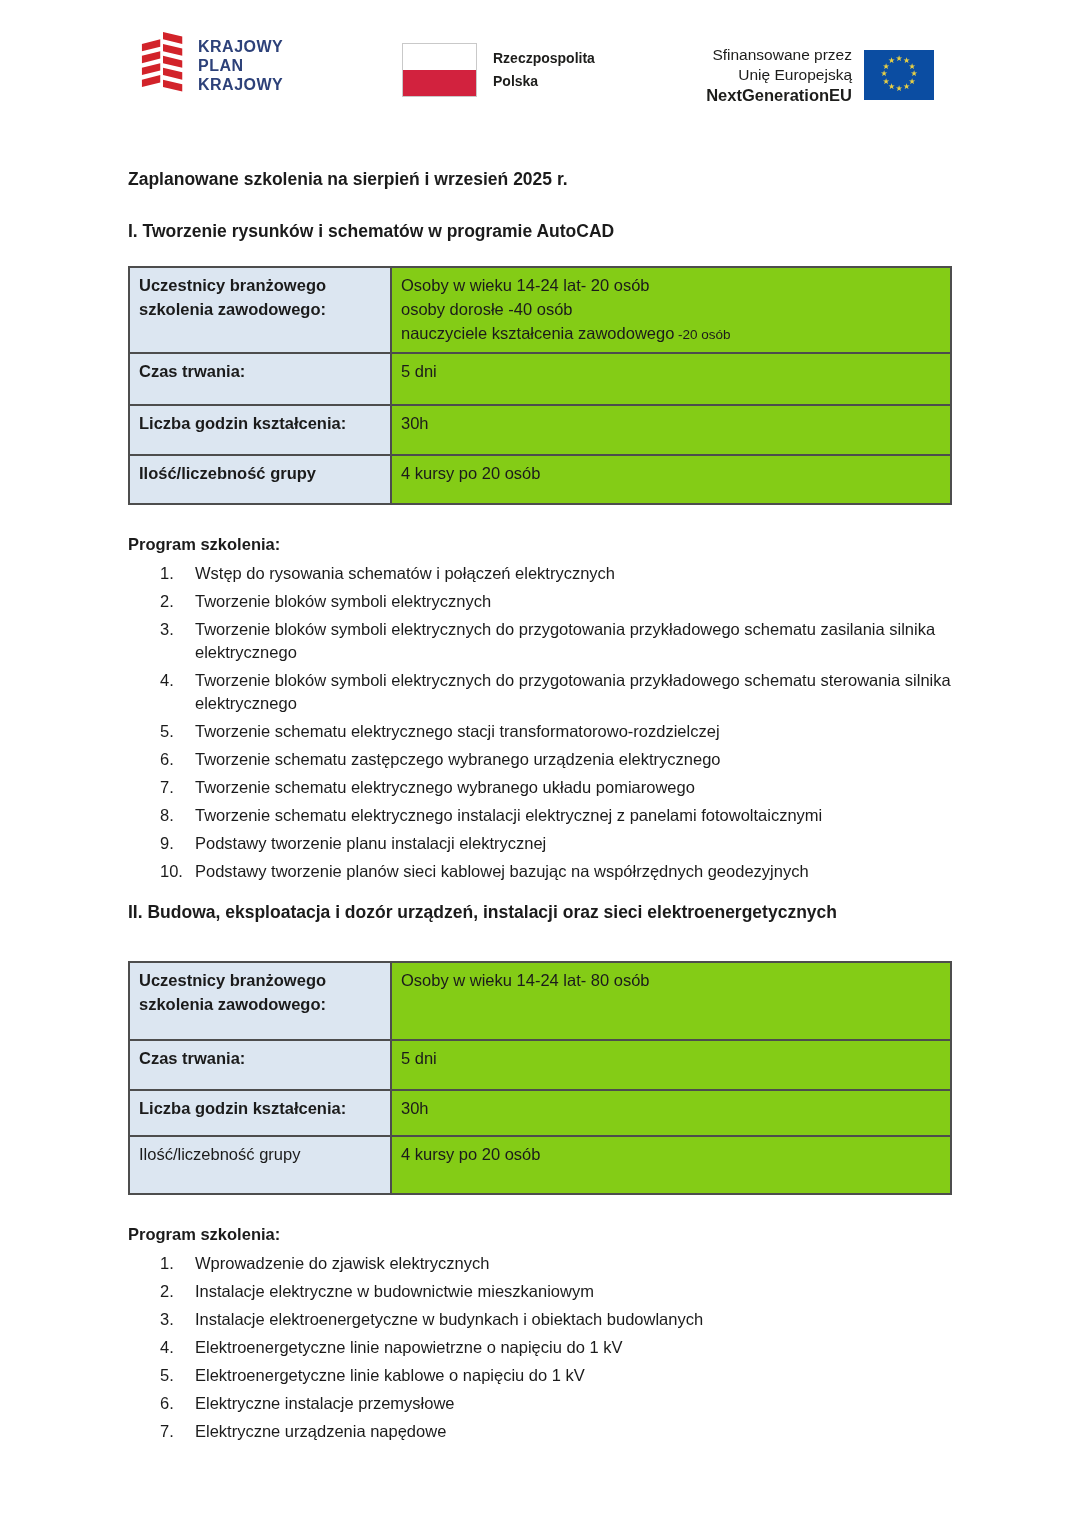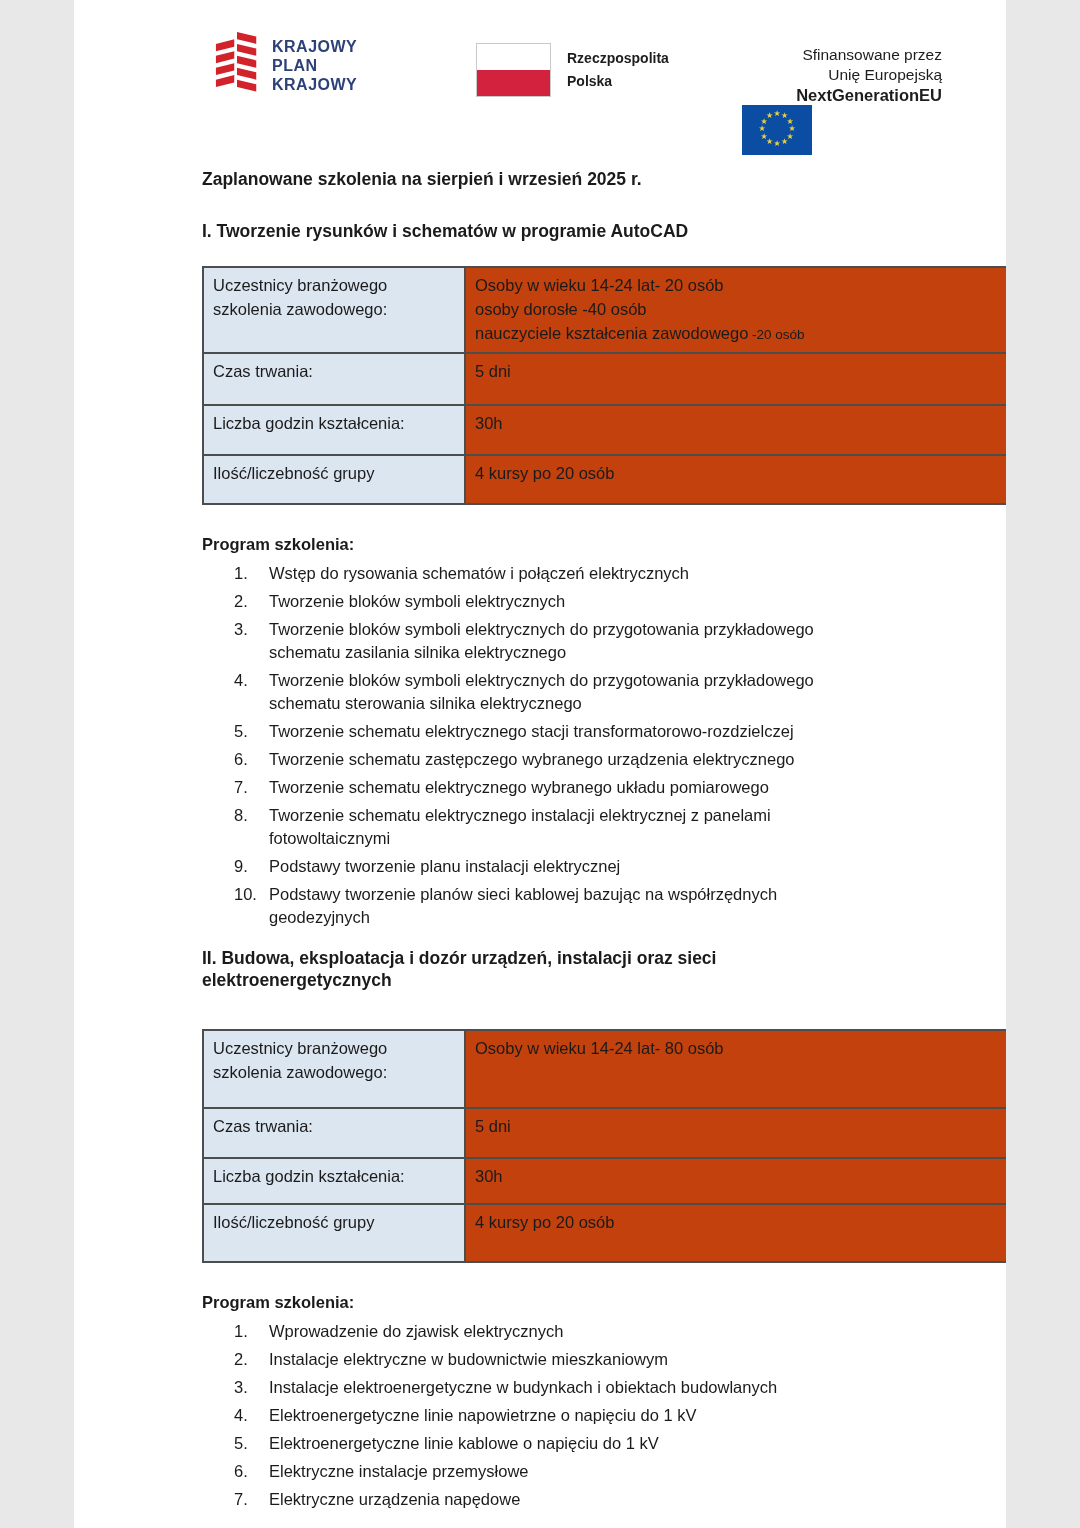--- a/index.html
+++ b/index.html
@@ -1,36 +1,36 @@
 <!DOCTYPE html>
 <html lang="pl"><head>
 <meta charset="utf-8">
 <style>
   html,body{margin:0;padding:0;background:#e8e8e8;}
   .page{
     position:relative;
-    width:932px;height:1528px;
+    width:1080px;height:1528px;
     margin:0 auto;
     background:#ffffff;
     font-family:"Liberation Sans", sans-serif;
     color:#1b1b1b;
     overflow:hidden;
   }
 
   
   .hdr{position:absolute;top:0;left:0;width:100%;height:140px;}
   .kpo{position:absolute;left:140px;top:32px;display:flex;align-items:center;}
   .kpo svg{width:46px;height:66px;display:block;}
   .kpo-text{margin-left:12px;font-weight:bold;font-size:16px;line-height:19px;color:#2d4179;letter-spacing:.5px;}
   .pl{position:absolute;left:402px;top:43px;display:flex;align-items:center;}
   .pl-flag{width:75px;height:54px;border:1px solid #c9c9c9;box-sizing:border-box;}
   .pl-flag .w{height:50%;background:#ffffff;}
   .pl-flag .r{height:50%;background:#d2223e;}
   .pl-text{margin-left:16px;font-weight:bold;font-size:14px;line-height:23px;color:#1d1d1b;}
-  .eu{position:absolute;left:656px;top:45px;display:flex;align-items:flex-start;flex-direction:column;}
+  .eu{position:absolute;left:640px;top:45px;display:flex;align-items:center;}
   .eu-text{width:212px;text-align:right;font-size:15.5px;line-height:20px;color:#1d1d1b;}
   .eu-text .ng{font-weight:bold;font-size:16.5px;}
   .eu-flag{position:relative;margin-left:12px;width:70px;height:50px;background:#0b4da2;}
   .eu-flag .star{position:absolute;transform:translate(-50%,-50%);color:#e9d044;font-size:8px;line-height:1;}
 
   
   .content{padding:168px 128px 0 128px;}
   .doc-title{font-weight:bold;font-size:17.5px;line-height:22px;}
   .sec-heading{font-weight:bold;font-size:17.5px;line-height:22px;margin-top:30px;}
   .sec-heading.second{margin-top:18px;}
@@ -42,23 +42,23 @@
     table-layout:fixed;
   }
   table.info-table.second{margin-top:38px;}
   table.info-table td{
     border:2px solid #4d4d4d;
     vertical-align:top;
     padding:5px 10px 5px 9px;
     font-size:16.5px;
     line-height:24px;
   }
-  td.lbl{width:241px;background:#dce6f1;font-weight:normal;font-size:16px;}
+  td.lbl{width:241px;background:#dce6f1;font-weight:bold;font-size:16px;}
   td.lbl.plain{font-weight:normal;}
-  td.val{background:#c2410c;}
+  td.val{background:#84cc16;}
   .vline{min-height:24px;}
   .vline .small{font-size:13.5px;}
   .t1 .r1 td{height:62px;} .t1 .r2 td{height:40px;} .t1 .r3 td{height:38px;} .t1 .r4 td{height:37px;}
   .t2 .r1 td{height:66px;} .t2 .r2 td{height:38px;} .t2 .r3 td{height:34px;} .t2 .r4 td{height:46px;}
 
   .prog-heading{font-weight:bold;font-size:16.5px;margin-top:30px;}
   ul.prog-list{list-style:none;margin:8px 0 0 0;padding:0 0 0 32px;}
   ul.prog-list li{display:flex;font-size:16.5px;line-height:23px;margin-bottom:5px;}
   ul.prog-list .num{flex:0 0 35px;}
   ul.prog-list .txt{flex:1;}

